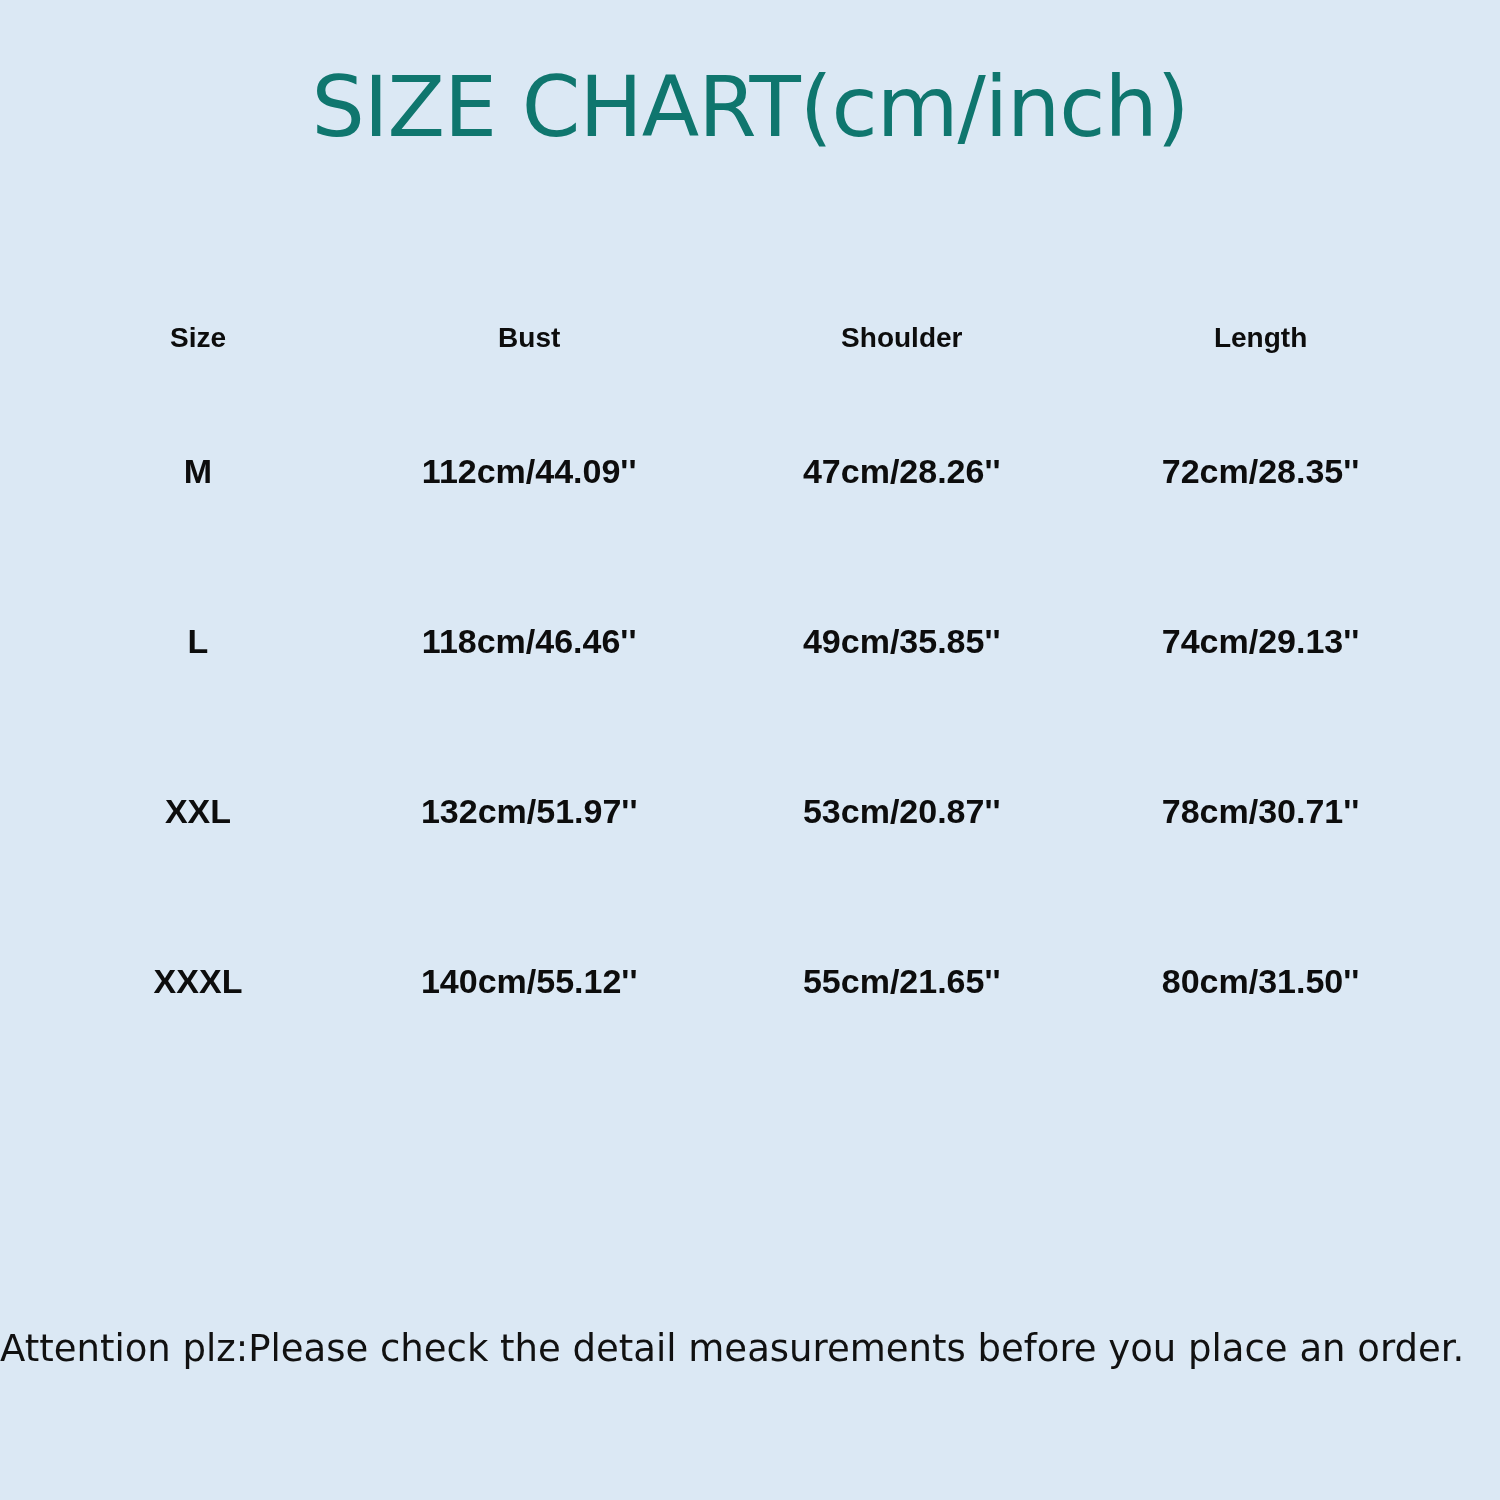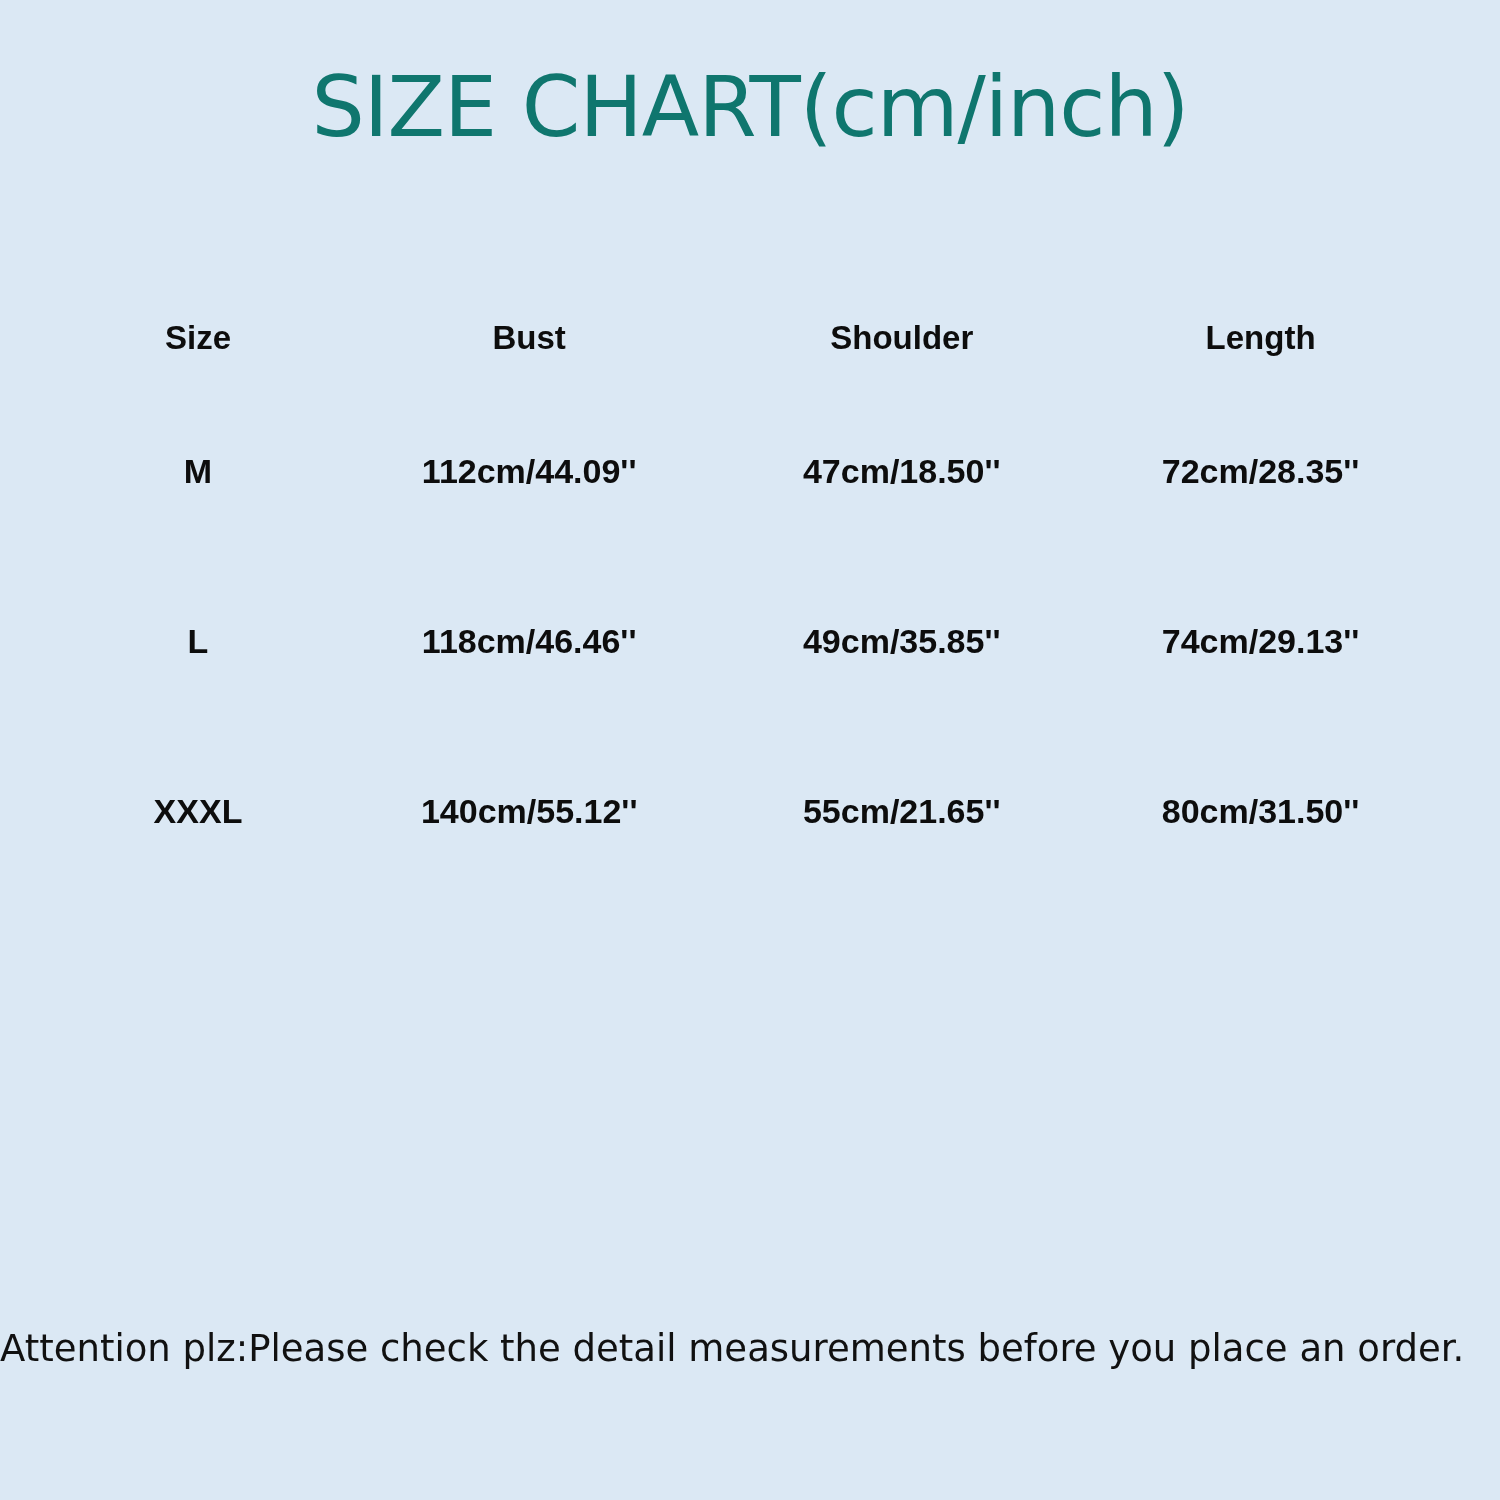--- a/index.html
+++ b/index.html
@@ -45,21 +45,21 @@
   }
   .size-table th,
   .size-table td {
     text-align: center;
     font-family: "Liberation Sans", sans-serif;
     font-weight: bold;
     color: #0d0d0d;
     padding: 0;
   }
   .size-table th {
-    font-size: 33px;
+    font-size: 28px;
     height: 96px;
     vertical-align: middle;
   }
   .size-table td {
     font-size: 34px;
     height: 170px;
     vertical-align: middle;
   }
   .col-size { width: 20%; }
   .col-bust { width: 28%; }
@@ -98,28 +98,34 @@
         <th>Size</th>
         <th>Bust</th>
         <th>Shoulder</th>
         <th>Length</th>
       </tr>
     </thead>
     <tbody>
       <tr>
         <td>M</td>
         <td>112cm/44.09''</td>
-        <td>47cm/18.50''</td>
+        <td>47cm/28.26''</td>
         <td>72cm/28.35''</td>
       </tr>
       <tr>
         <td>L</td>
         <td>118cm/46.46''</td>
         <td>49cm/35.85''</td>
         <td>74cm/29.13''</td>
+      </tr>
+      <tr>
+        <td>XXL</td>
+        <td>132cm/51.97''</td>
+        <td>53cm/20.87''</td>
+        <td>78cm/30.71''</td>
       </tr>
       <tr>
         <td>XXXL</td>
         <td>140cm/55.12''</td>
         <td>55cm/21.65''</td>
         <td>80cm/31.50''</td>
       </tr>
     </tbody>
   </table>
 

